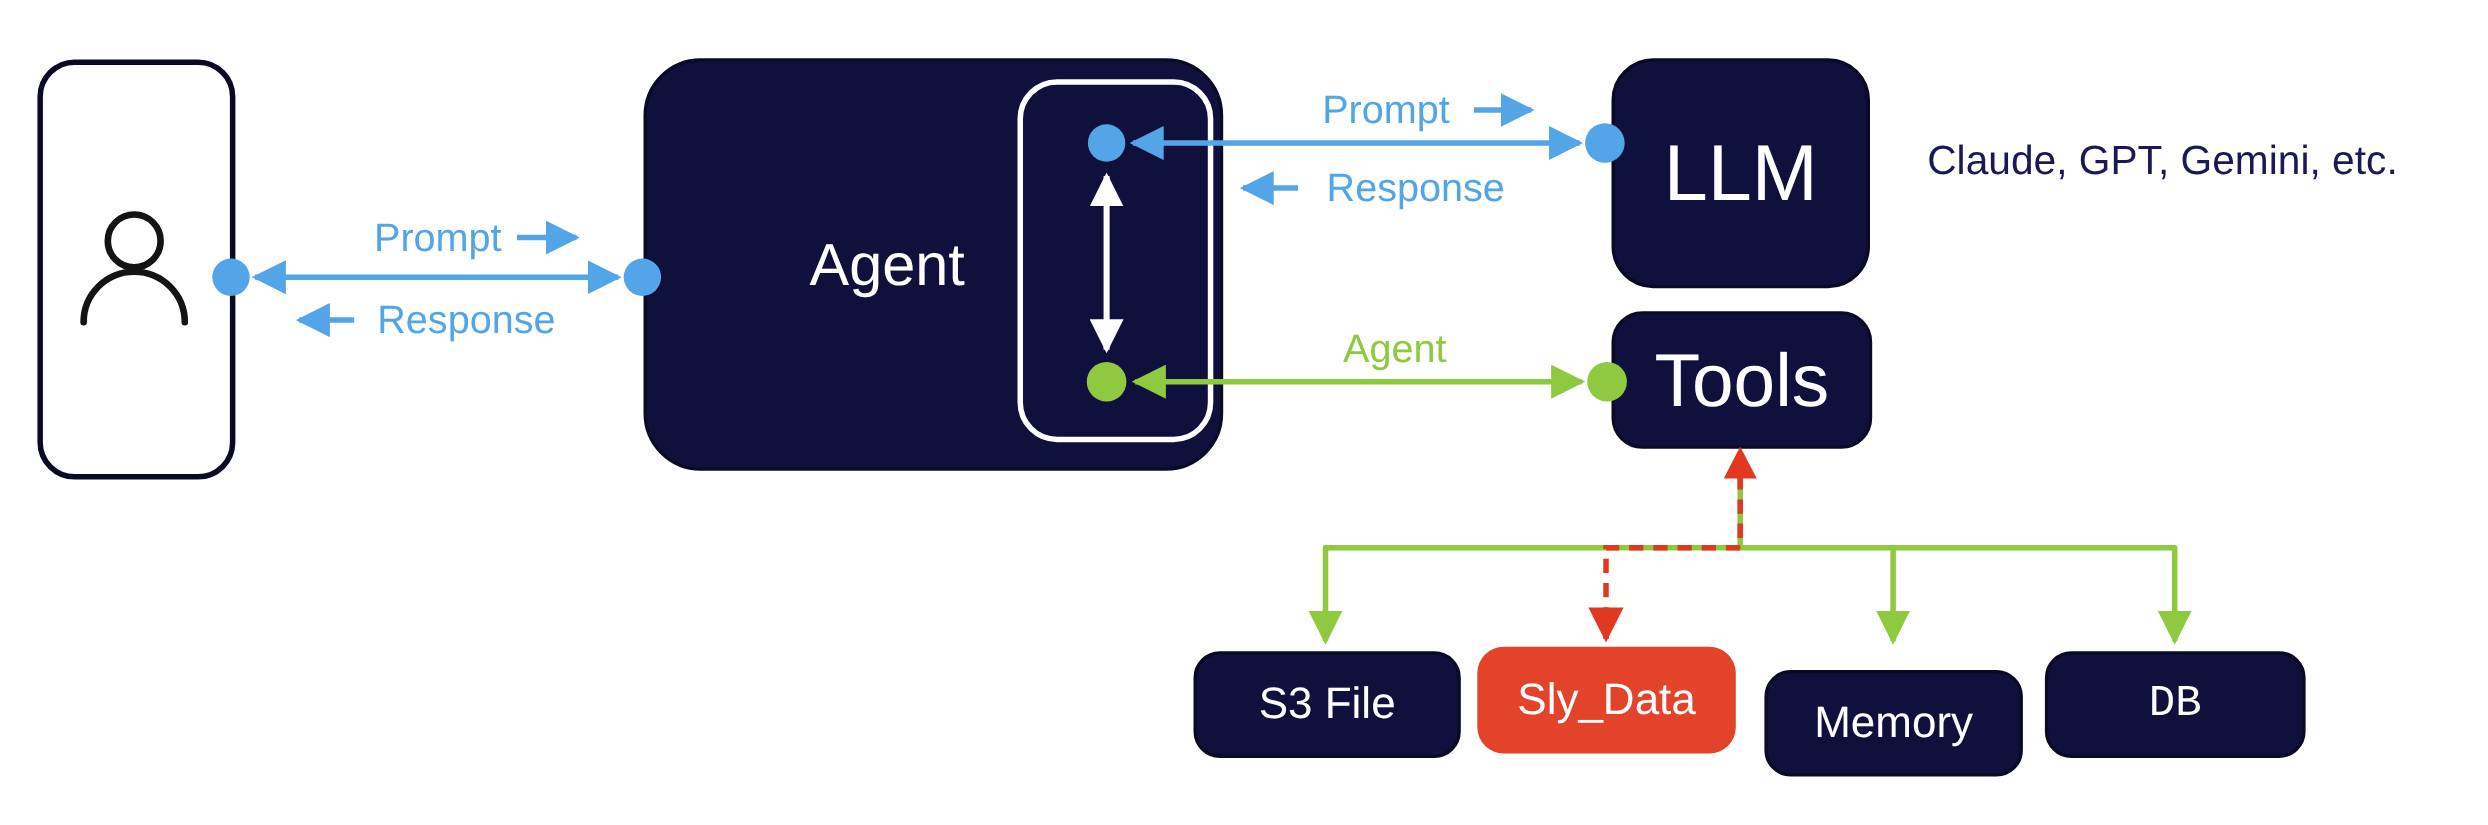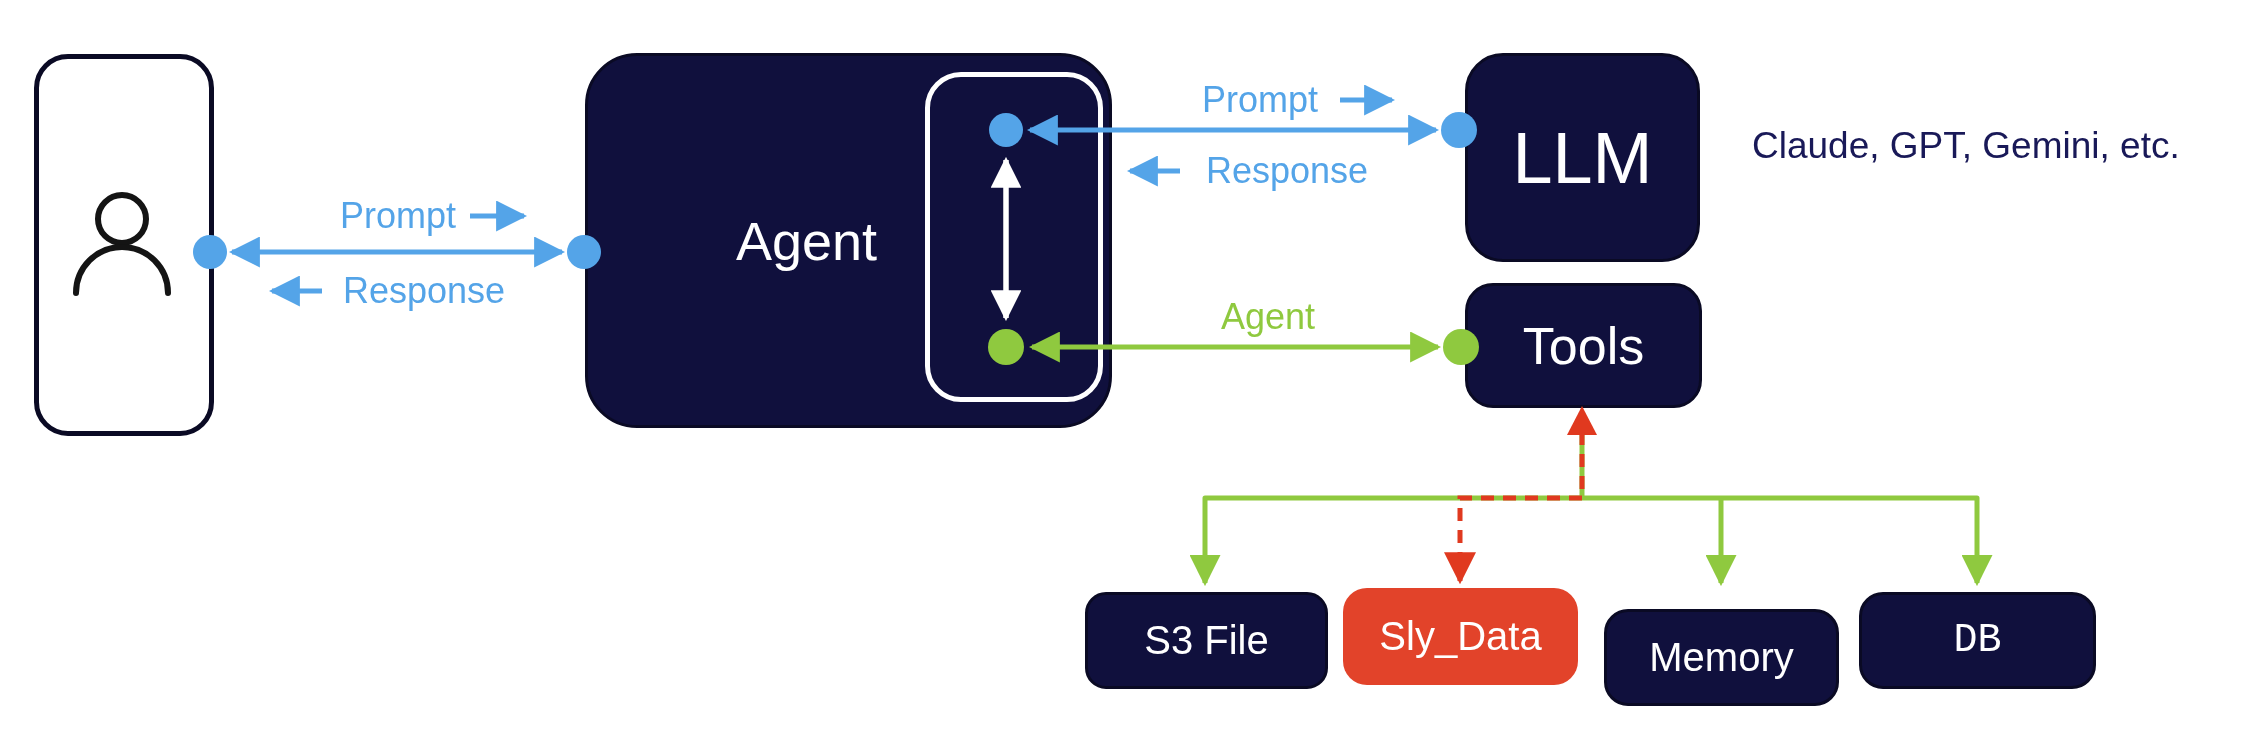--- a/index.html
+++ b/index.html
@@ -39,24 +39,24 @@
   .inner-box {
     position:absolute;
     left:925px; top:72px; width:178px; height:330px;
     border:5px solid #ffffff;
     border-radius:36px;
     box-sizing:border-box;
     background:transparent;
   }
 
   .llm-box   { left:1465px; top:53px;  width:235px; height:209px; border-radius:38px; border:3px solid var(--outline); font-size:72px; }
-  .tools-box { left:1465px; top:283px; width:237px; height:125px; border-radius:28px; border:3px solid var(--outline); font-size:52px; }
+  .tools-box { left:1465px; top:283px; width:237px; height:125px; border-radius:28px; border:3px solid var(--outline); font-size:68px; }
 
   .leaf { top:592px; height:97px; border-radius:24px; border:3px solid var(--outline); font-size:40px; }
-  .s3-box     { left:1085px; width:243px;border-radius:21px; }
+  .s3-box     { left:1085px; width:243px; }
   .sly-box    { left:1343px; top:588px; width:235px; background:var(--red); border:none; }
   .memory-box { left:1604px; width:235px;margin-top:17px; }
   .db-box     { left:1859px; width:237px;font-family:Liberation Mono, monospace; }
 
   .edge-label {
     position:absolute;
     transform:translate(-50%,-50%);
     font-size:36px;
     color:var(--blue);
     white-space:nowrap;

